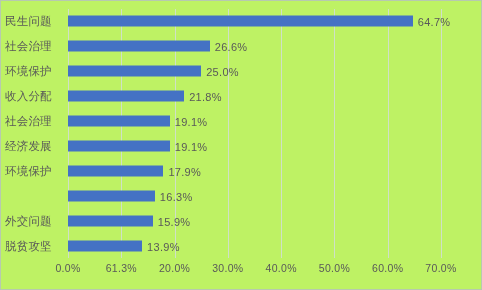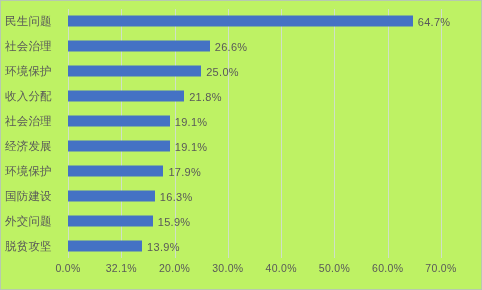--- a/index.html
+++ b/index.html
@@ -166,21 +166,20 @@
         </div>
       </div>
       <div class="row" style="top: 149.4px; height: 24.9px;">
         <div class="cat-label">环境保护</div>
         <div class="bar-wrap">
           <div class="bar" style="width: 95.3814px; background: rgb(68, 114, 196);"></div>
           <span class="bar-value">17.9%</span>
         </div>
       </div>
       <div class="row" style="top: 174.3px; height: 24.9px;">
-        <div class="cat-label">国防建设</div>
         <div class="bar-wrap">
           <div class="bar" style="width: 86.8557px; background: rgb(68, 114, 196);"></div>
           <span class="bar-value">16.3%</span>
         </div>
       </div>
       <div class="row" style="top: 199.2px; height: 24.9px;">
         <div class="cat-label">外交问题</div>
         <div class="bar-wrap">
           <div class="bar" style="width: 84.7243px; background: rgb(68, 114, 196);"></div>
           <span class="bar-value">15.9%</span>
@@ -190,21 +189,21 @@
         <div class="cat-label">脱贫攻坚</div>
         <div class="bar-wrap">
           <div class="bar" style="width: 74.0671px; background: rgb(68, 114, 196);"></div>
           <span class="bar-value">13.9%</span>
         </div>
       </div>
     </div>
 
   <div id="x-axis">
       <div class="x-tick" style="left: 0px;">0.0%</div>
-      <div class="x-tick" style="left: 53.2857px;">32.1%</div>
+      <div class="x-tick" style="left: 53.2857px;">61.3%</div>
       <div class="x-tick" style="left: 106.571px;">20.0%</div>
       <div class="x-tick" style="left: 159.857px;">30.0%</div>
       <div class="x-tick" style="left: 213.143px;">40.0%</div>
       <div class="x-tick" style="left: 266.429px;">50.0%</div>
       <div class="x-tick" style="left: 319.714px;">60.0%</div>
       <div class="x-tick" style="left: 373px;">70.0%</div>
     </div>
 
 </div>
 

